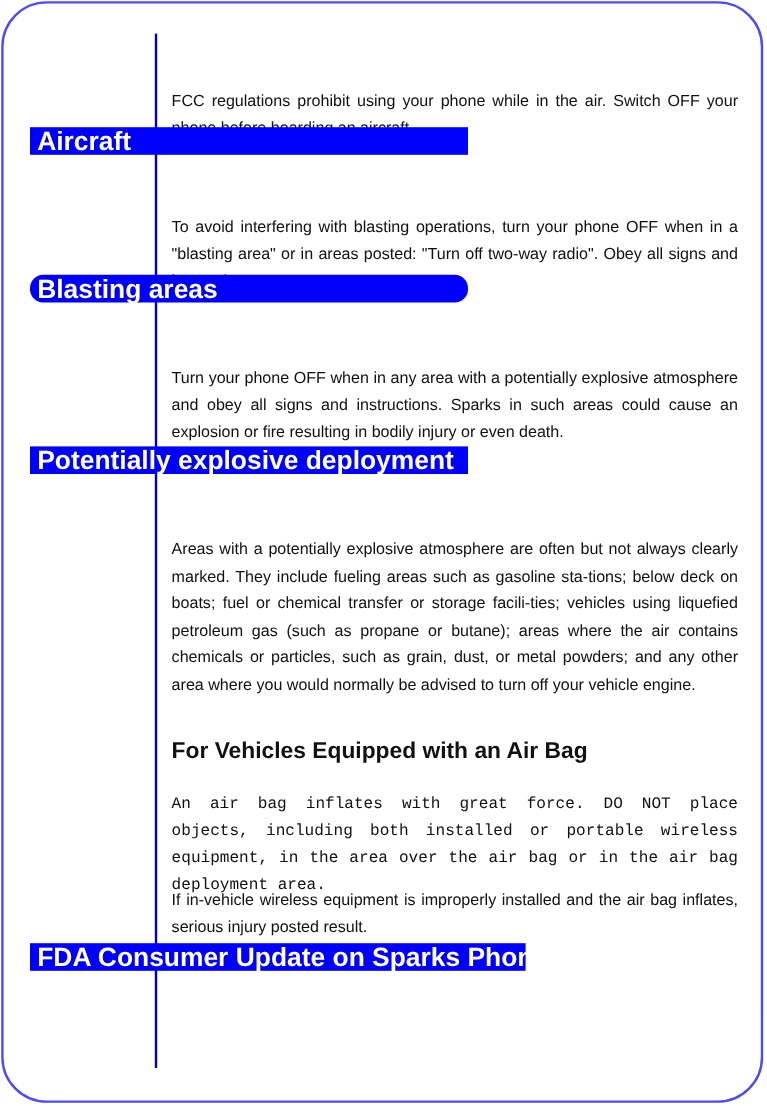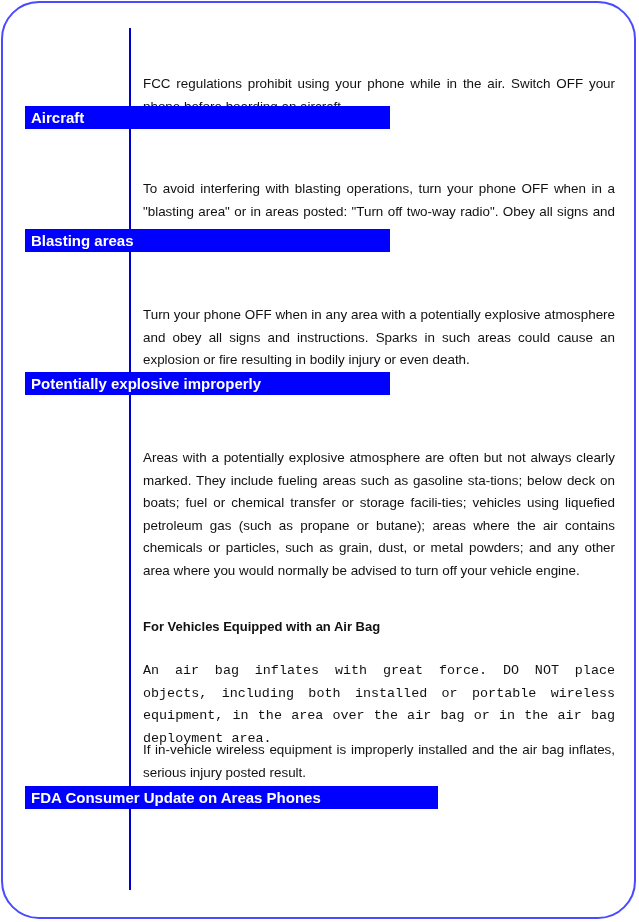--- a/index.html
+++ b/index.html
@@ -40,57 +40,57 @@
       line-height: 22.5px;
       color: #111111;
       text-align: justify;
       font-family: "Liberation Sans", sans-serif;
       margin: 0;
     }
     .subheading {
       position: absolute;
       left: 143px;
       width: 472px;
-      font-size: 13px;
+      font-size: 19px;
       line-height: 22px;
       color: #111111;
       font-weight: bold;
       font-family: "Liberation Sans", sans-serif;
       margin: 0;
     }
     .section-bar {
       position: absolute;
       left: 25px;
       height: 23px;
       background: #0000ff;
       color: #ffffff;
       font-weight: bold;
-      font-size: 15px;
+      font-size: 22px;
       line-height: 23px;
       padding-left: 6px;
       box-sizing: border-box;
       white-space: nowrap;
       font-family: "Liberation Sans", sans-serif;
       z-index: 2;
     }
   </style>
 </head>
 <body>
 
 <div class="page-frame"></div>
 <div class="vertical-rule"></div>
 
 <p class="body-text" style="top:73px;">FCC regulations prohibit using your phone while in the air. Switch OFF your phone before boarding an aircraft.</p>
 <div class="section-bar" style="top:106px; width:365px;">Aircraft</div>
 
 <p class="body-text" style="top:178px;">To avoid interfering with blasting operations, turn your phone OFF when in a "blasting area" or in areas posted: "Turn off two-way radio". Obey all signs and instructions.</p>
-<div class="section-bar" style="top:229px; width:365px;">Blasting areas</div>
+<div class="section-bar" style="top:229px; width:365px;border-radius:11px;">Blasting areas</div>
 
 <p class="body-text" style="top:304px;">Turn your phone OFF when in any area with a potentially explosive atmosphere and obey all signs and instructions. Sparks in such areas could cause an explosion or fire resulting in bodily injury or even death.</p>
-<div class="section-bar" style="top:372px; width:365px;">Potentially explosive improperly</div>
+<div class="section-bar" style="top:372px; width:365px;">Potentially explosive deployment</div>
 
 <p class="body-text" style="top:447px;">Areas with a potentially explosive atmosphere are often but not always clearly marked. They include fueling areas such as gasoline sta-tions; below deck on boats; fuel or chemical transfer or storage facili-ties; vehicles using liquefied petroleum gas (such as propane or butane); areas where the air contains chemicals or particles, such as grain, dust, or metal powders; and any other area where you would normally be advised to turn off your vehicle engine.</p>
 
 <p class="subheading" style="top:616px;">For Vehicles Equipped with an Air Bag</p>
 <p class="body-text" style="top:660px;font-family:Liberation Mono, monospace;">An air bag inflates with great force. DO NOT place objects, including both installed or portable wireless equipment, in the area over the air bag or in the air bag deployment area.</p>
 <p class="body-text" style="top:739px;">If in-vehicle wireless equipment is improperly installed and the air bag inflates, serious injury posted result.</p>
 
-<div class="section-bar" style="top:786px; width:413px;">FDA Consumer Update on Areas Phones</div>
+<div class="section-bar" style="top:786px; width:413px;">FDA Consumer Update on Sparks Phones</div>
 
 </body></html>

